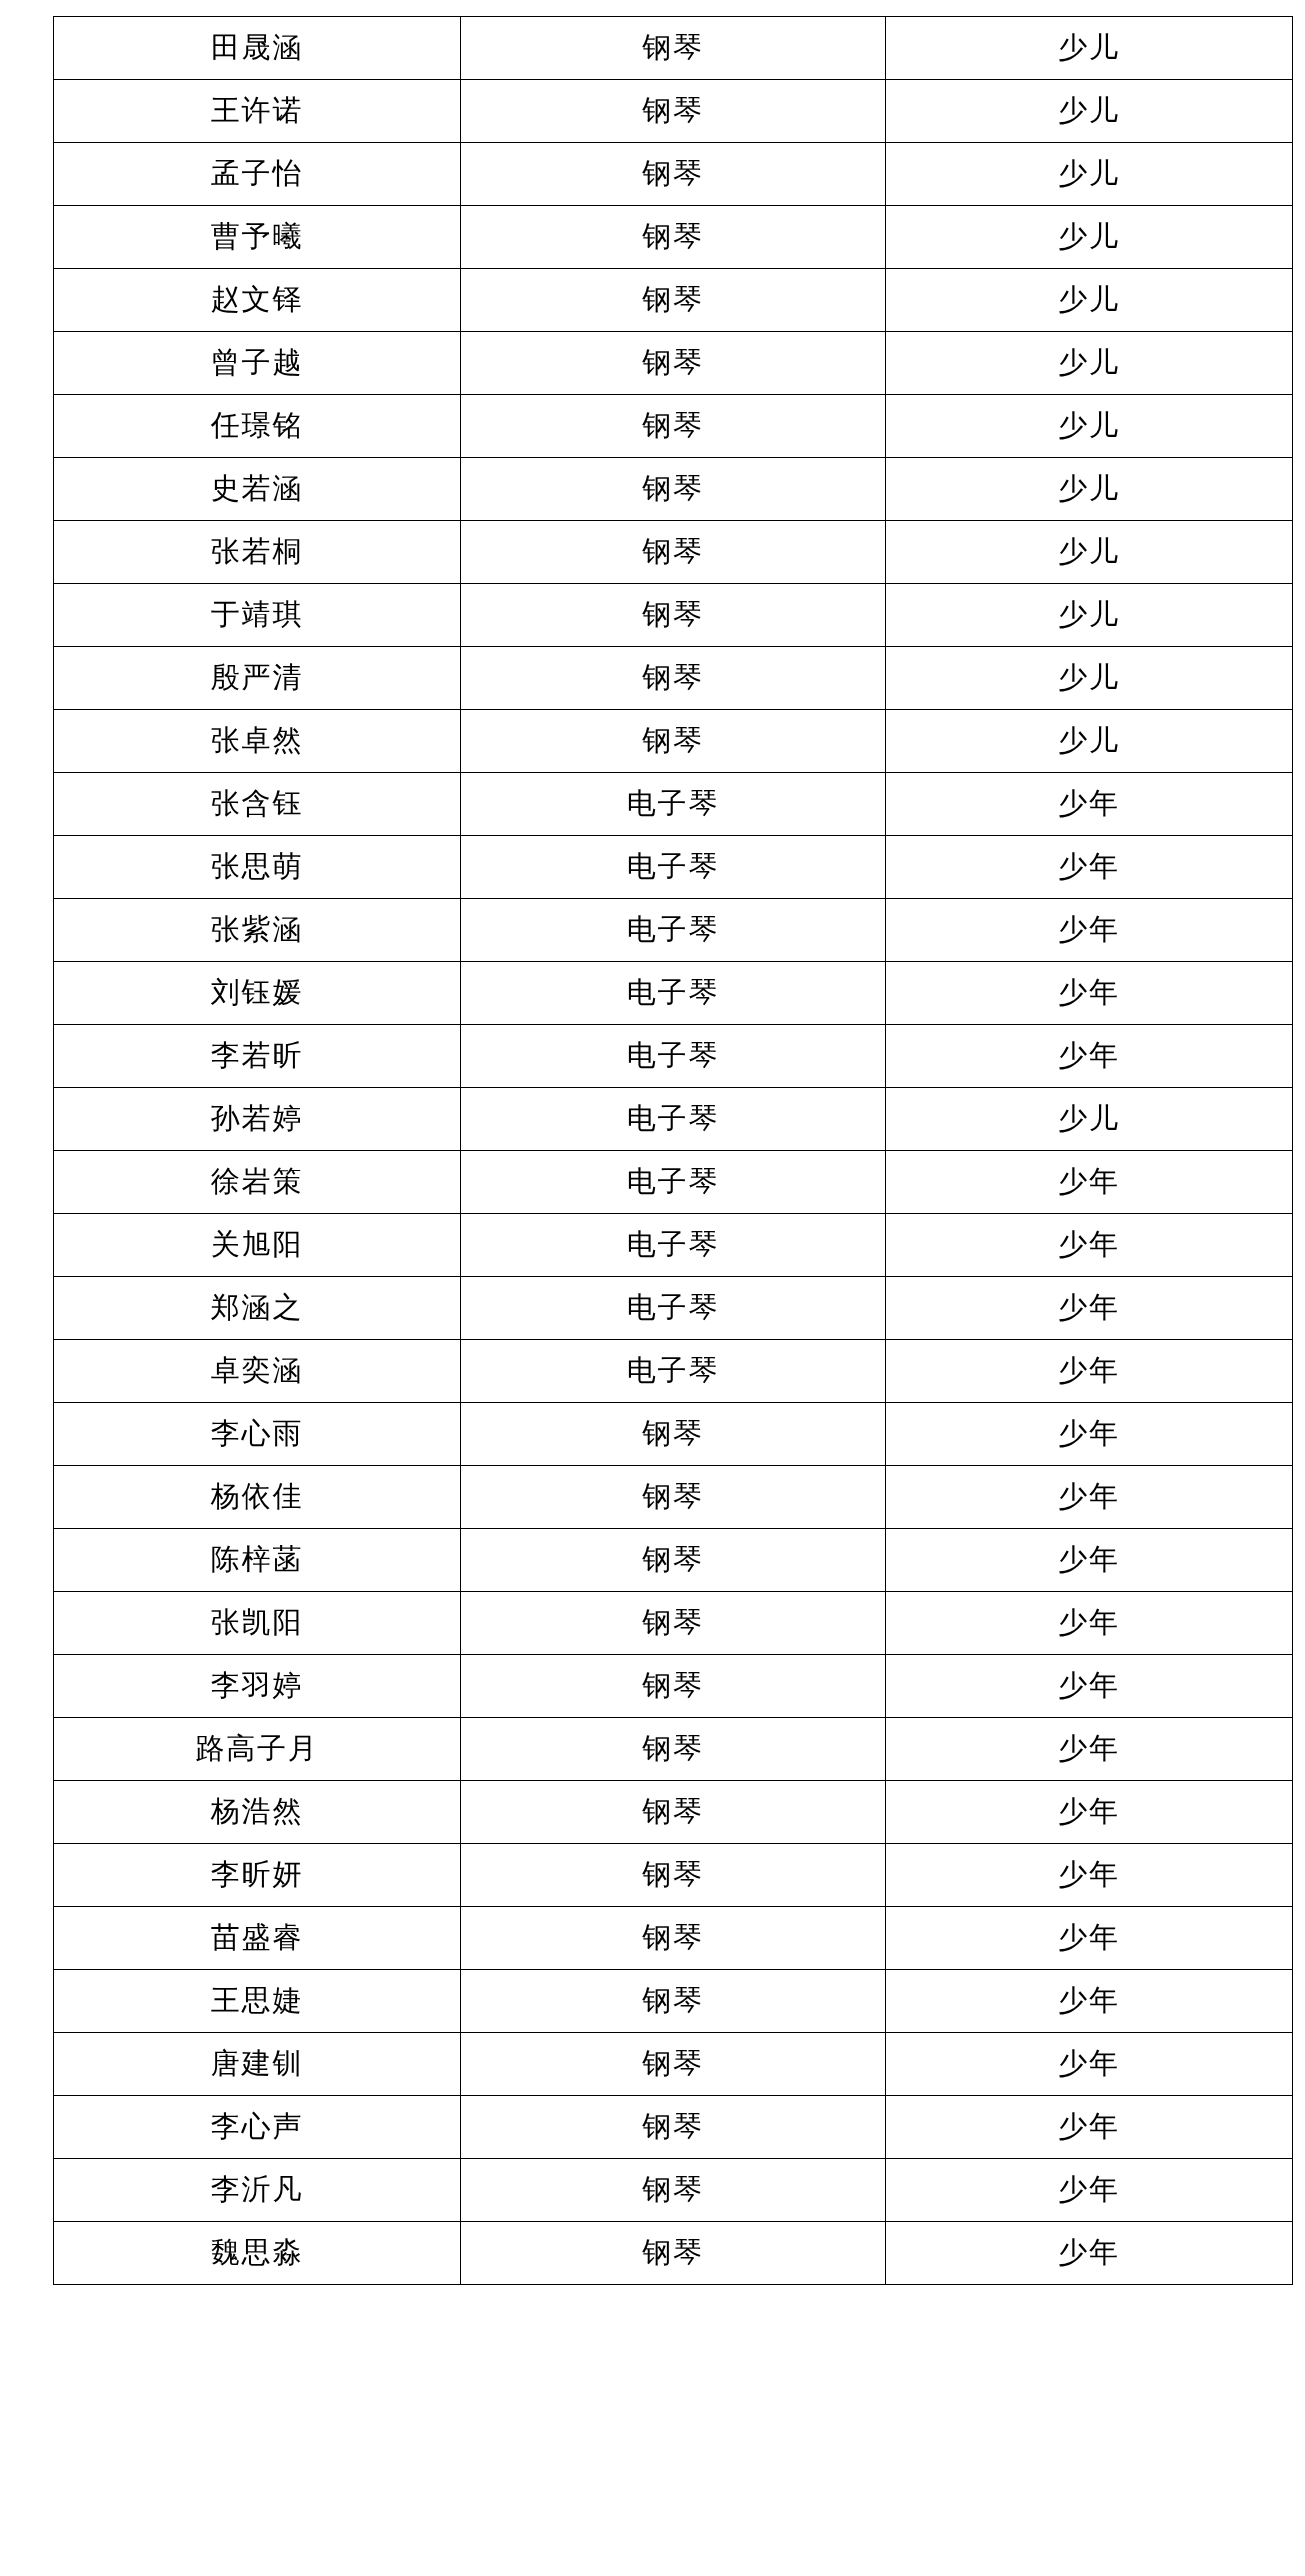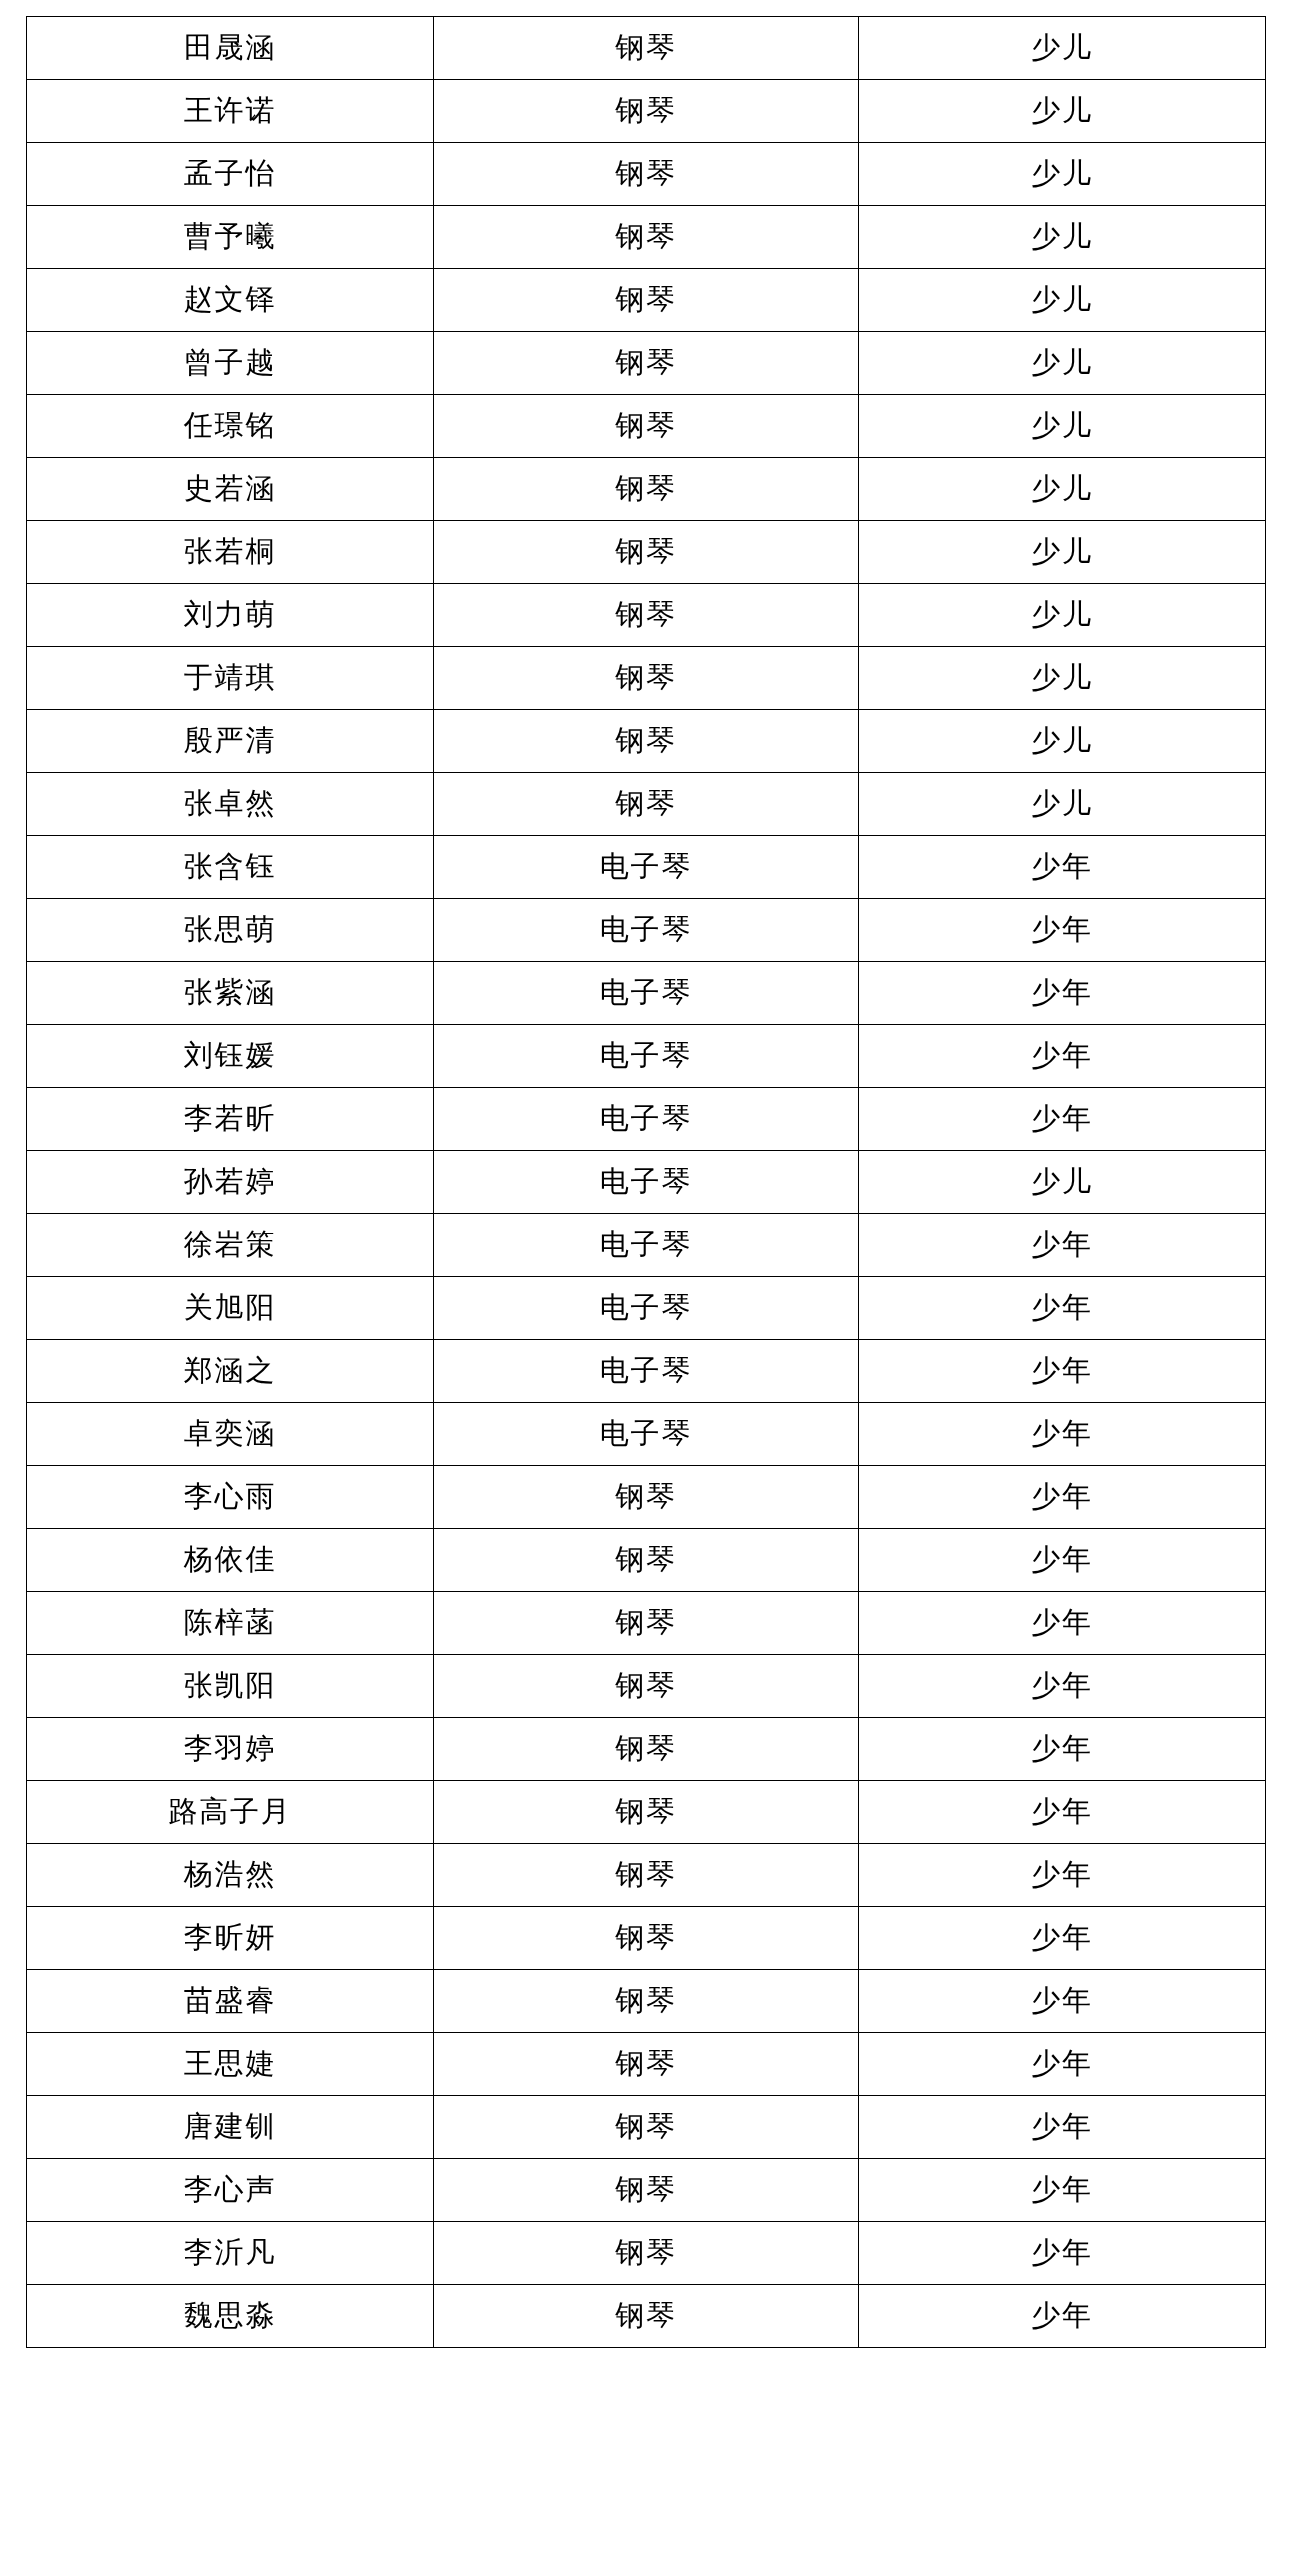--- a/index.html
+++ b/index.html
@@ -8,21 +8,21 @@
     background: #ffffff;
   }
   body {
     width: 1306px;
     font-family: "DejaVu Serif", "Liberation Serif", serif;
   }
   .page {
     width: 1216px;
     min-height: 2576px;
     box-sizing: border-box;
-    padding: 16px 33px 0 26px;
+    padding: 16px 33px 0 53px;
     background: #ffffff;
   }
   table.roster {
     border-collapse: collapse;
     table-layout: fixed;
     width: 1238px;
   }
   table.roster col.c-name { width: 407px; }
   table.roster col.c-instrument { width: 425px; }
   table.roster col.c-group { width: 407px; }
@@ -91,25 +91,20 @@
           <td>史若涵</td>
           <td>钢琴</td>
           <td>少儿</td>
         </tr>
         <tr>
           <td>张若桐</td>
           <td>钢琴</td>
           <td>少儿</td>
         </tr>
         <tr>
-          <td>刘力萌</td>
-          <td>钢琴</td>
-          <td>少儿</td>
-        </tr>
-        <tr>
           <td>于靖琪</td>
           <td>钢琴</td>
           <td>少儿</td>
         </tr>
         <tr>
           <td>殷严清</td>
           <td>钢琴</td>
           <td>少儿</td>
         </tr>
         <tr>

